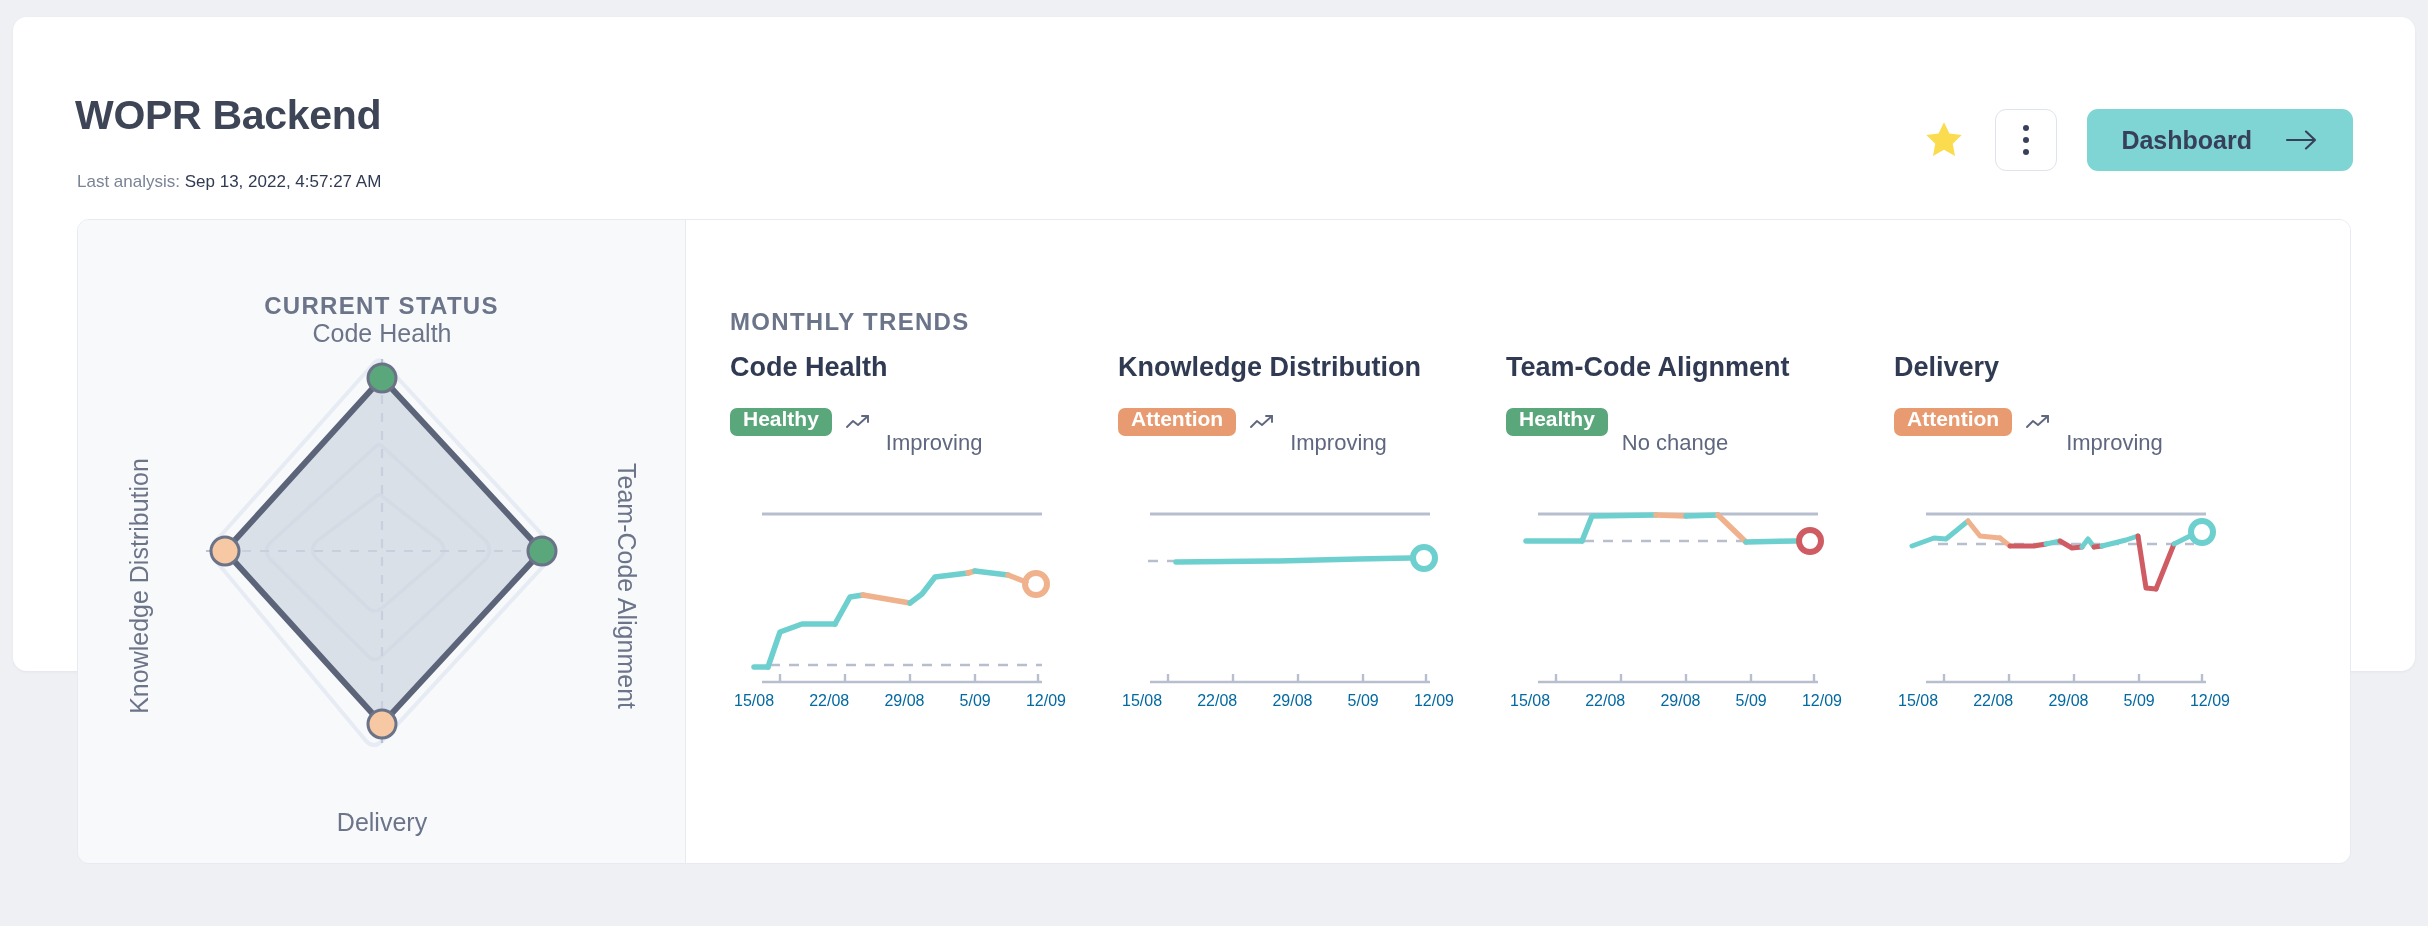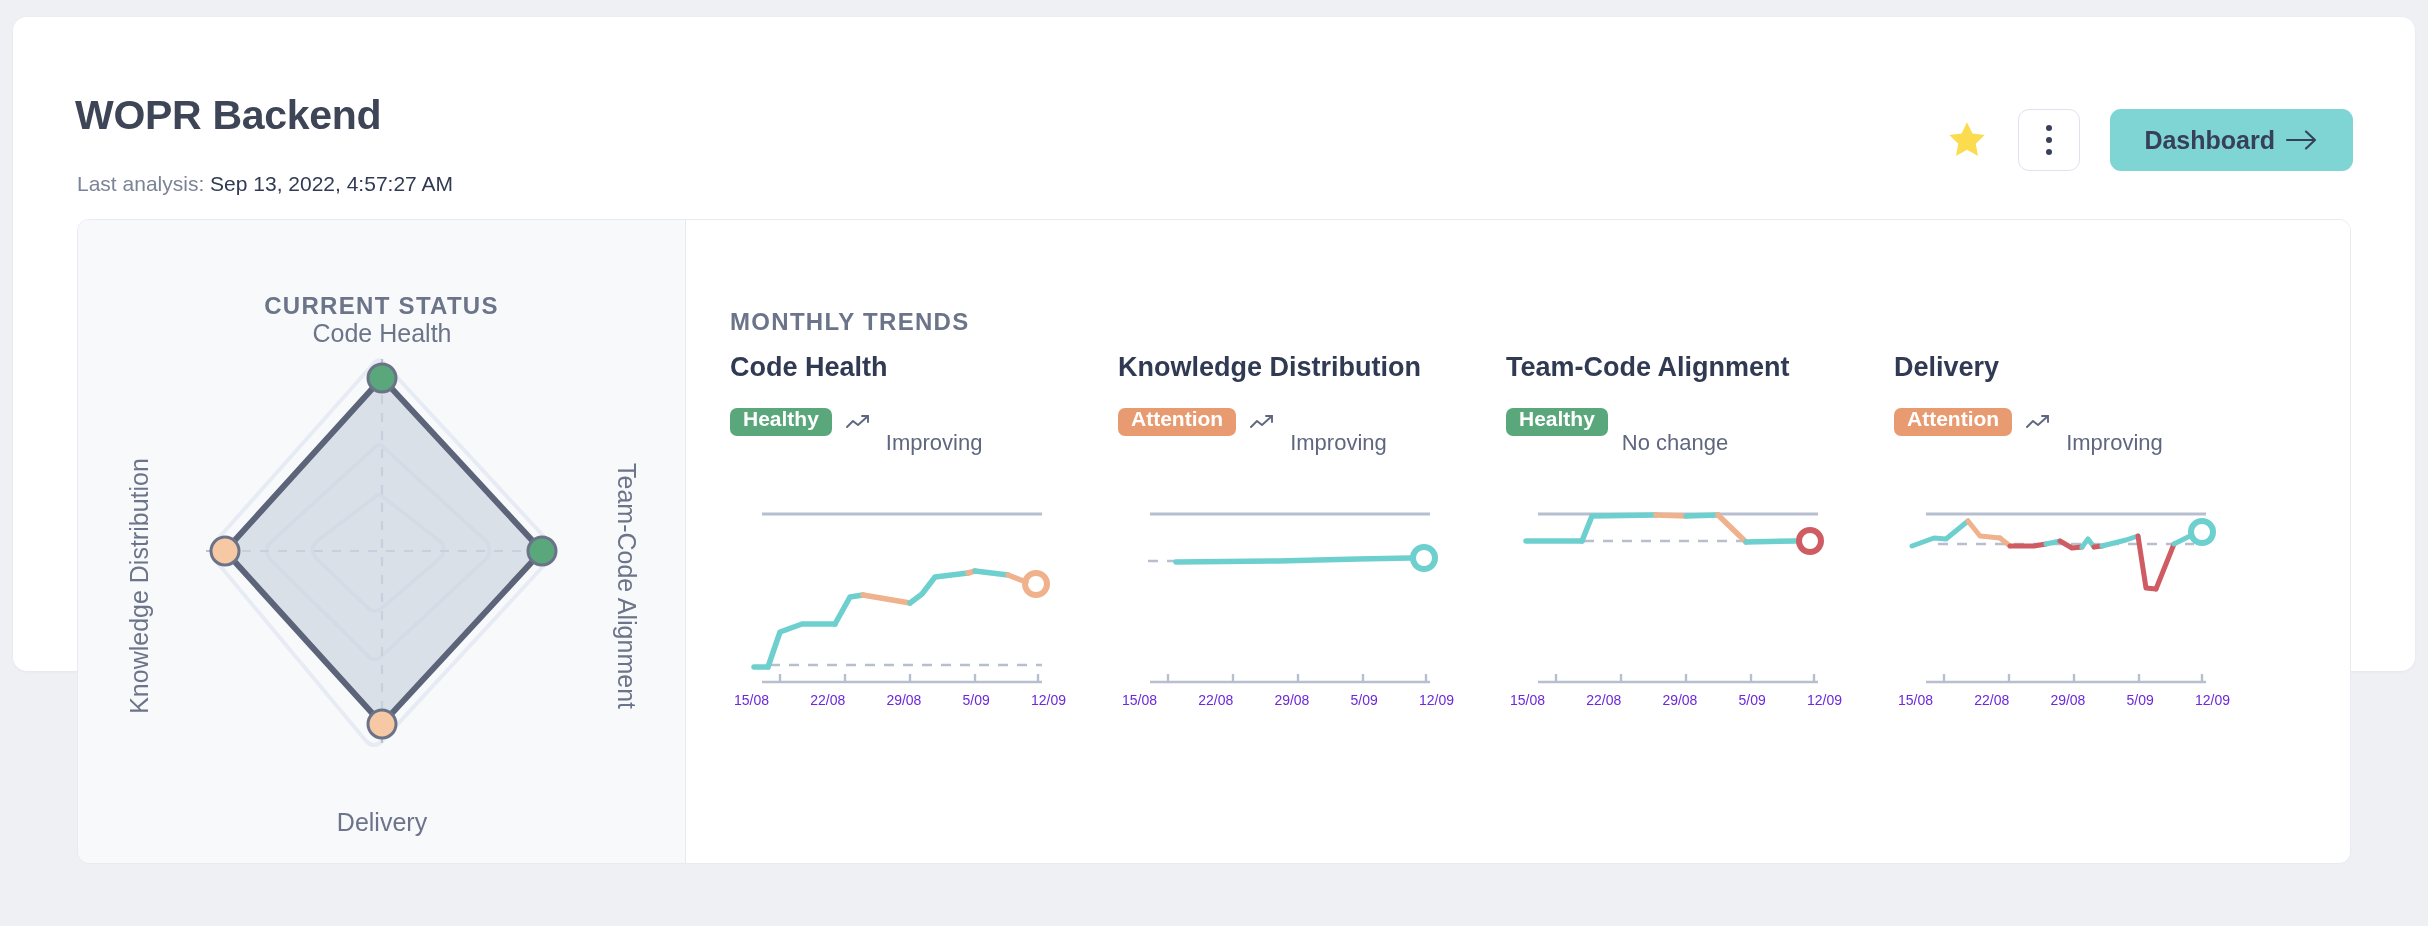--- a/index.html
+++ b/index.html
@@ -40,21 +40,21 @@
     font-size: 41px;
     font-weight: bold;
     color: #3d4556;
     letter-spacing: -0.3px;
     white-space: nowrap;
   }
   .subtitle {
     position: absolute;
     left: 64px;
     top: 155px;
-    font-size: 21px;
+    font-size: 17px;
     color: #7b8397;
     white-space: nowrap;
   }
   .subtitle .value {
     color: #303a52;
   }
 
   .header-actions {
     position: absolute;
     right: 62px;
@@ -90,21 +90,21 @@
     background: #39405a;
   }
   .dashboard-button {
     height: 62px;
     background: #7fd4d4;
     border: none;
     border-radius: 11px;
     padding: 0 34px;
     display: flex;
     align-items: center;
-    gap: 10px;
+    gap: 33px;
     cursor: pointer;
     font-family: "Liberation Sans", sans-serif;
   }
   .dashboard-button .label {
     font-size: 25px;
     font-weight: bold;
     color: #37405a;
     white-space: nowrap;
   }
 
@@ -214,22 +214,22 @@
   }
   .axis-labels {
     width: 340px;
     display: flex;
     justify-content: space-between;
     margin-top: 2px;
     padding: 0 4px;
     box-sizing: border-box;
   }
   .axis-labels span {
-    font-size: 14px;
-    color: #6d28d9;
+    font-size: 16px;
+    color: #0369a1;
   }
 </style>
 </head>
 <body>
 
 <div class="page-card">
 
   <div class="header">
     <div class="title">WOPR Backend</div>
     <div class="subtitle">

